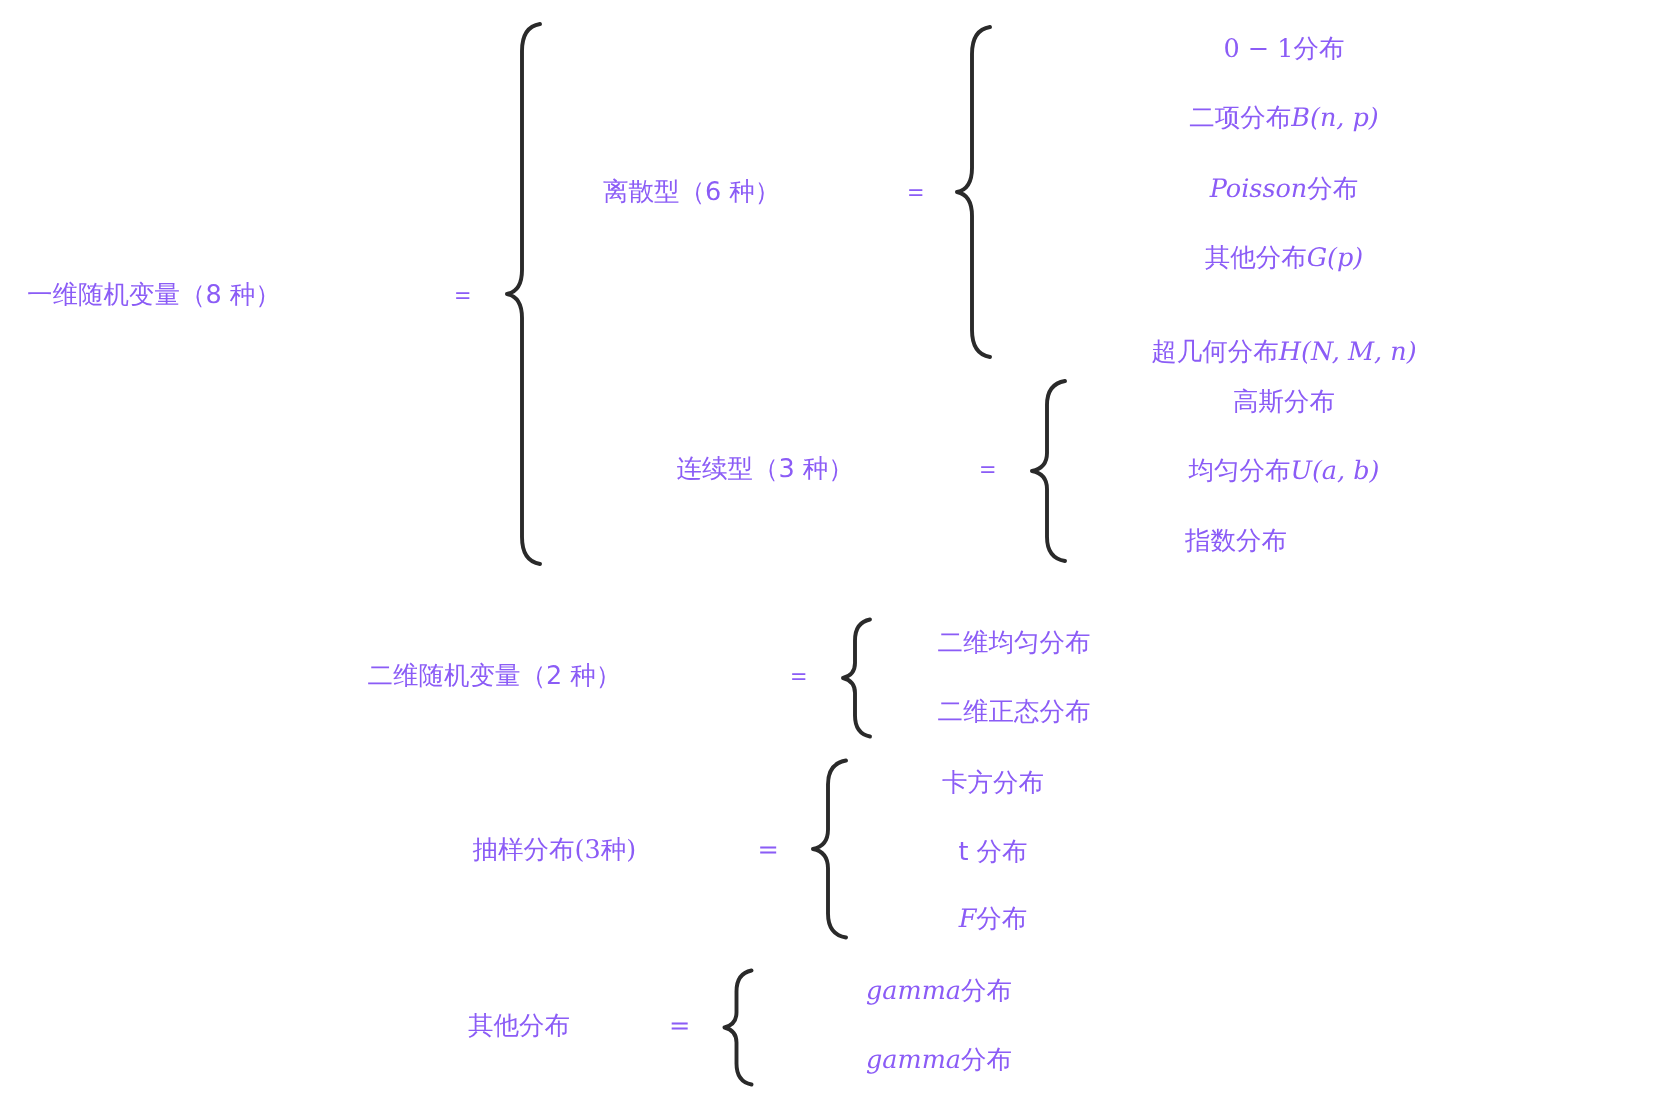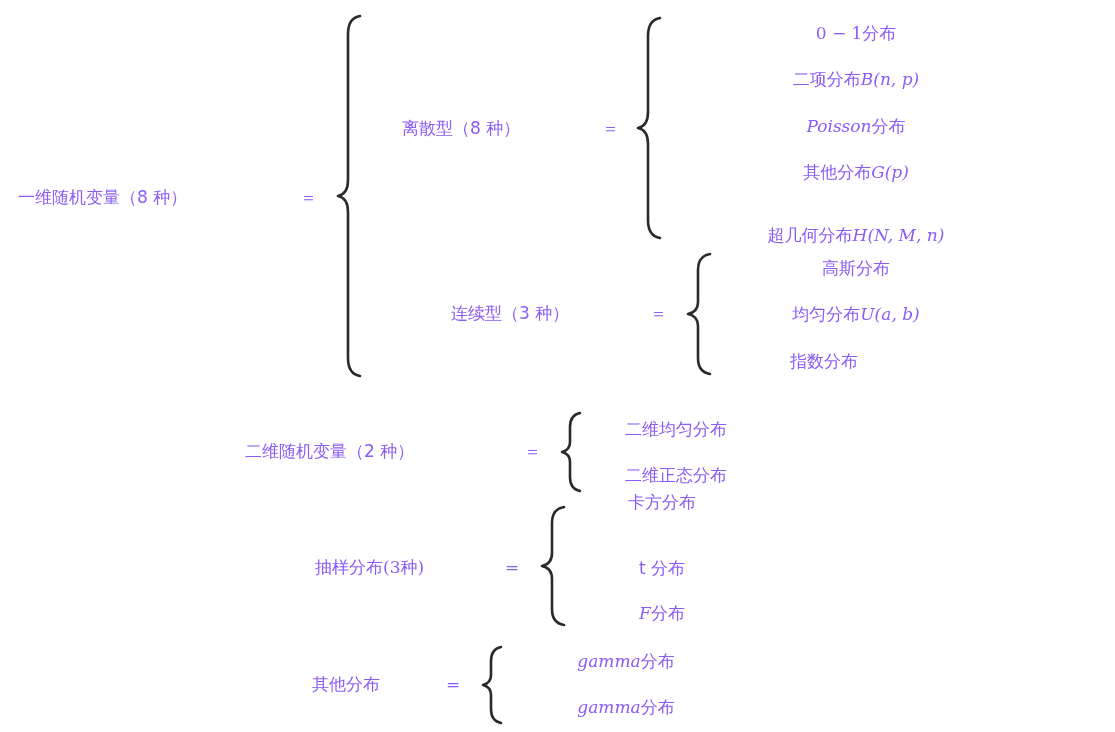--- a/index.html
+++ b/index.html
@@ -13,21 +13,21 @@
   </style>
 </head>
 <body>
 
 <span class="t" style="left:18px; top:182px;">一维随机变量（8 种）</span>
 <span class="t" style="left:300px; top:182px;">＝</span>
 <svg class="brace" style="left:336px; top:12px;" width="30" height="368">
   <path d="M24 4 Q12 6 12 22 L12 168 Q12 182 2 184 Q12 186 12 200 L12 346 Q12 362 24 364"></path>
 </svg>
 
-<span class="t" style="left:402px; top:113px;">离散型（8 种）</span>
+<span class="t" style="left:402px; top:113px;">离散型（6 种）</span>
 <span class="t" style="left:602px; top:113px;">＝</span>
 <svg class="brace" style="left:636px; top:14px;" width="30" height="228">
   <path d="M24 4 Q12 6 12 22 L12 98 Q12 112 2 114 Q12 116 12 130 L12 206 Q12 222 24 224"></path>
 </svg>
 
 <div class="t c" style="left:856px; top:18px;">
   <span class="mr">0 − 1</span><span>分布</span>
 </div>
 <div class="t c" style="left:856px; top:64px;">
   <span>二项分布</span><span class="m">B(n, p)</span>
@@ -61,21 +61,21 @@
 <div class="t" style="left:625px; top:414px;">二维均匀分布</div>
 <div class="t" style="left:625px; top:460px;">二维正态分布</div>
 
 <div class="t" style="left:315px; top:552px;">
   <span>抽样分布</span><span class="mr">(3</span><span>种</span><span class="mr">)</span>
 </div>
 <span class="t mr" style="left:505px; top:552px;">=</span>
 <svg class="brace" style="left:540px; top:503px;" width="30" height="128">
   <path d="M24 4 Q12 6 12 20 L12 50 Q12 61 2 63 Q12 65 12 76 L12 106 Q12 120 24 122"></path>
 </svg>
-<div class="t c" style="left:662px; top:487px;">卡方分布</div>
+<div class="t c" style="left:662px; top:507px;">卡方分布</div>
 <div class="t c" style="left:662px; top:553px;">t 分布</div>
 <div class="t c" style="left:662px; top:598px;">
   <span class="m">F</span><span>分布</span>
 </div>
 
 <span class="t" style="left:312px; top:669px;text-align:right;">其他分布</span>
 <span class="t mr" style="left:446px; top:669px;">=</span>
 <svg class="brace" style="left:481px; top:644px;" width="26" height="82">
   <path d="M20 3 Q10 5 10 17 L10 31 Q10 39 2 41 Q10 43 10 51 L10 65 Q10 77 20 79"></path>
 </svg>

